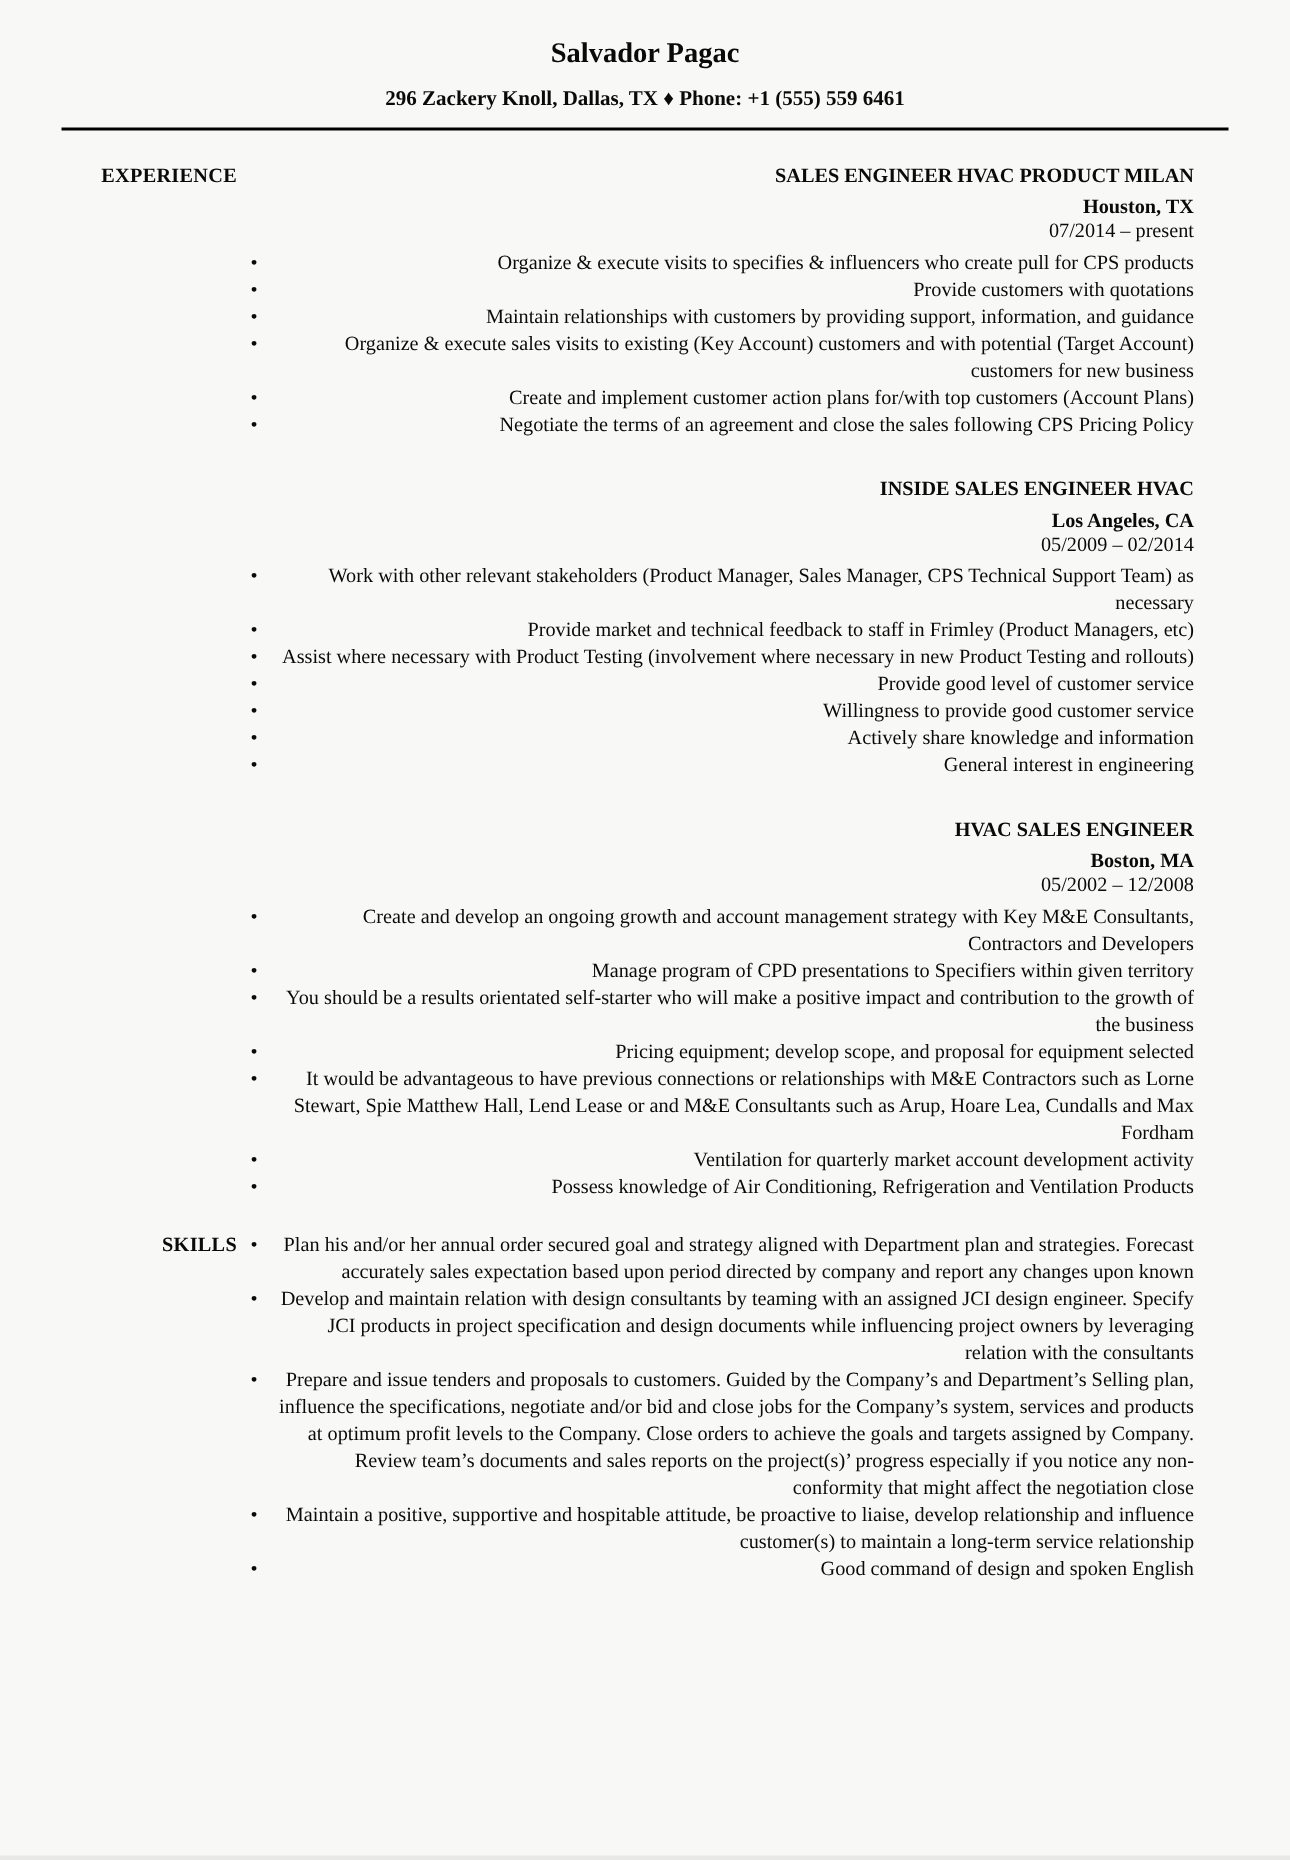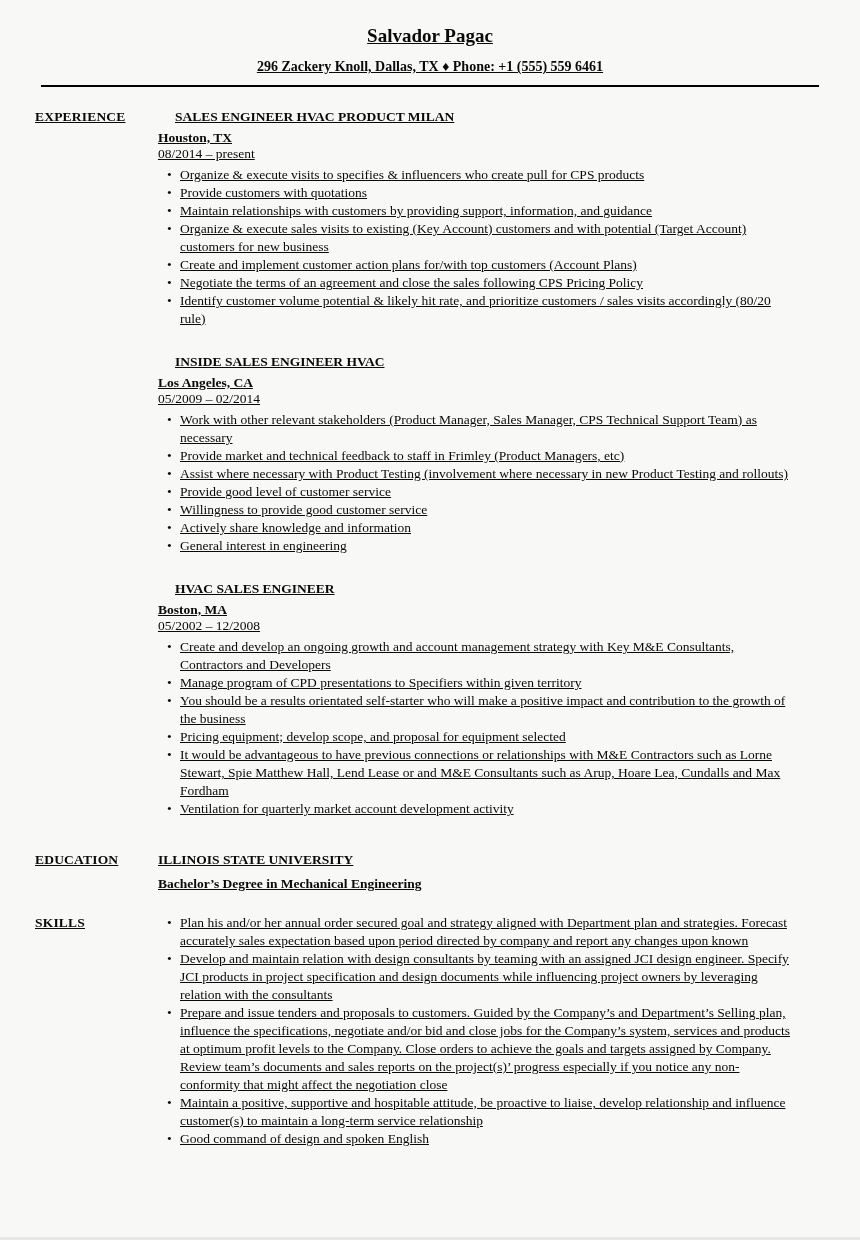--- a/index.html
+++ b/index.html
@@ -7,21 +7,21 @@
     width: 860px;
     height: 1240px;
     background: #f8f8f7;
     color: #0a0a0a;
     font-family: "Liberation Serif", "DejaVu Serif", serif;
     font-size: 13.5px;
     line-height: 18px;
     overflow: hidden;
     position: relative;
   }
-  .doc { width: 860px; text-decoration: underline; }
+  .doc { width: 860px; }
 
   
   .doc-header { text-align: center; }
   .doc-name {
     padding-top: 25px;
     font-size: 19px;
     font-weight: bold;
     line-height: 22px;
   }
   .doc-contact {
@@ -33,20 +33,21 @@
     border: none;
     border-top: 2.5px solid #000;
     margin: 9px 41px 0 41px;
   }
 
   
   .section {
     display: grid;
     grid-template-columns: 158px 1fr;
     padding-right: 64px;
+    text-align: right;
   }
   .section-label {
     padding-left: 35px;
     font-weight: bold;
     font-size: 13.5px;
     letter-spacing: 0.2px;
   }
   .section-experience { margin-top: 21px; }
   .section-education  { margin-top: 33px; }
   .section-skills     { margin-top: 21px; }
@@ -96,29 +97,28 @@
     <hr class="doc-rule">
   </div>
 
   <div class="section section-experience">
     <div class="section-label">EXPERIENCE</div>
     <div class="section-content">
 
       <div class="job">
         <div class="job-title">SALES ENGINEER HVAC PRODUCT MILAN</div>
         <div class="job-location">Houston, TX</div>
-        <div class="job-dates">08/2014 – present</div>
+        <div class="job-dates">07/2014 – present</div>
         <ul class="bullets">
           <li>Organize &amp; execute visits to specifies &amp; influencers who create pull for CPS products</li>
           <li>Provide customers with quotations</li>
           <li>Maintain relationships with customers by providing support, information, and guidance</li>
           <li>Organize &amp; execute sales visits to existing (Key Account) customers and with potential (Target Account) customers for new business</li>
           <li>Create and implement customer action plans for/with top customers (Account Plans)</li>
           <li>Negotiate the terms of an agreement and close the sales following CPS Pricing Policy</li>
-          <li>Identify customer volume potential &amp; likely hit rate, and prioritize customers / sales visits accordingly (80/20 rule)</li>
         </ul>
       </div>
 
       <div class="job">
         <div class="job-title">INSIDE SALES ENGINEER HVAC</div>
         <div class="job-location">Los Angeles, CA</div>
         <div class="job-dates">05/2009 – 02/2014</div>
         <ul class="bullets">
           <li>Work with other relevant stakeholders (Product Manager, Sales Manager, CPS Technical Support Team) as necessary</li>
           <li>Provide market and technical feedback to staff in Frimley (Product Managers, etc)</li>
@@ -134,33 +134,27 @@
         <div class="job-title">HVAC SALES ENGINEER</div>
         <div class="job-location">Boston, MA</div>
         <div class="job-dates">05/2002 – 12/2008</div>
         <ul class="bullets">
           <li>Create and develop an ongoing growth and account management strategy with Key M&amp;E Consultants, Contractors and Developers</li>
           <li>Manage program of CPD presentations to Specifiers within given territory</li>
           <li>You should be a results orientated self-starter who will make a positive impact and contribution to the growth of the business</li>
           <li>Pricing equipment; develop scope, and proposal for equipment selected</li>
           <li>It would be advantageous to have previous connections or relationships with M&amp;E Contractors such as Lorne Stewart, Spie Matthew Hall, Lend Lease or and M&amp;E Consultants such as Arup, Hoare Lea, Cundalls and Max Fordham</li>
           <li>Ventilation for quarterly market account development activity</li>
+          <li>Possess knowledge of Air Conditioning, Refrigeration and Ventilation Products</li>
         </ul>
       </div>
 
     </div>
   </div>
 
-  <div class="section section-education">
-    <div class="section-label">EDUCATION</div>
-    <div class="section-content">
-      <div class="edu-school">ILLINOIS STATE UNIVERSITY</div>
-      <div class="edu-degree">Bachelor’s Degree in Mechanical Engineering</div>
-    </div>
-  </div>
 
   <div class="section section-skills">
     <div class="section-label">SKILLS</div>
     <div class="section-content">
       <ul class="bullets">
         <li>Plan his and/or her annual order secured goal and strategy aligned with Department plan and strategies. Forecast accurately sales expectation based upon period directed by company and report any changes upon known</li>
         <li>Develop and maintain relation with design consultants by teaming with an assigned JCI design engineer. Specify JCI products in project specification and design documents while influencing project owners by leveraging relation with the consultants</li>
         <li>Prepare and issue tenders and proposals to customers. Guided by the Company’s and Department’s Selling plan, influence the specifications, negotiate and/or bid and close jobs for the Company’s system, services and products at optimum profit levels to the Company. Close orders to achieve the goals and targets assigned by Company. Review team’s documents and sales reports on the project(s)’ progress especially if you notice any non-conformity that might affect the negotiation close</li>
         <li>Maintain a positive, supportive and hospitable attitude, be proactive to liaise, develop relationship and influence customer(s) to maintain a long-term service relationship</li>
         <li>Good command of design and spoken English</li>

